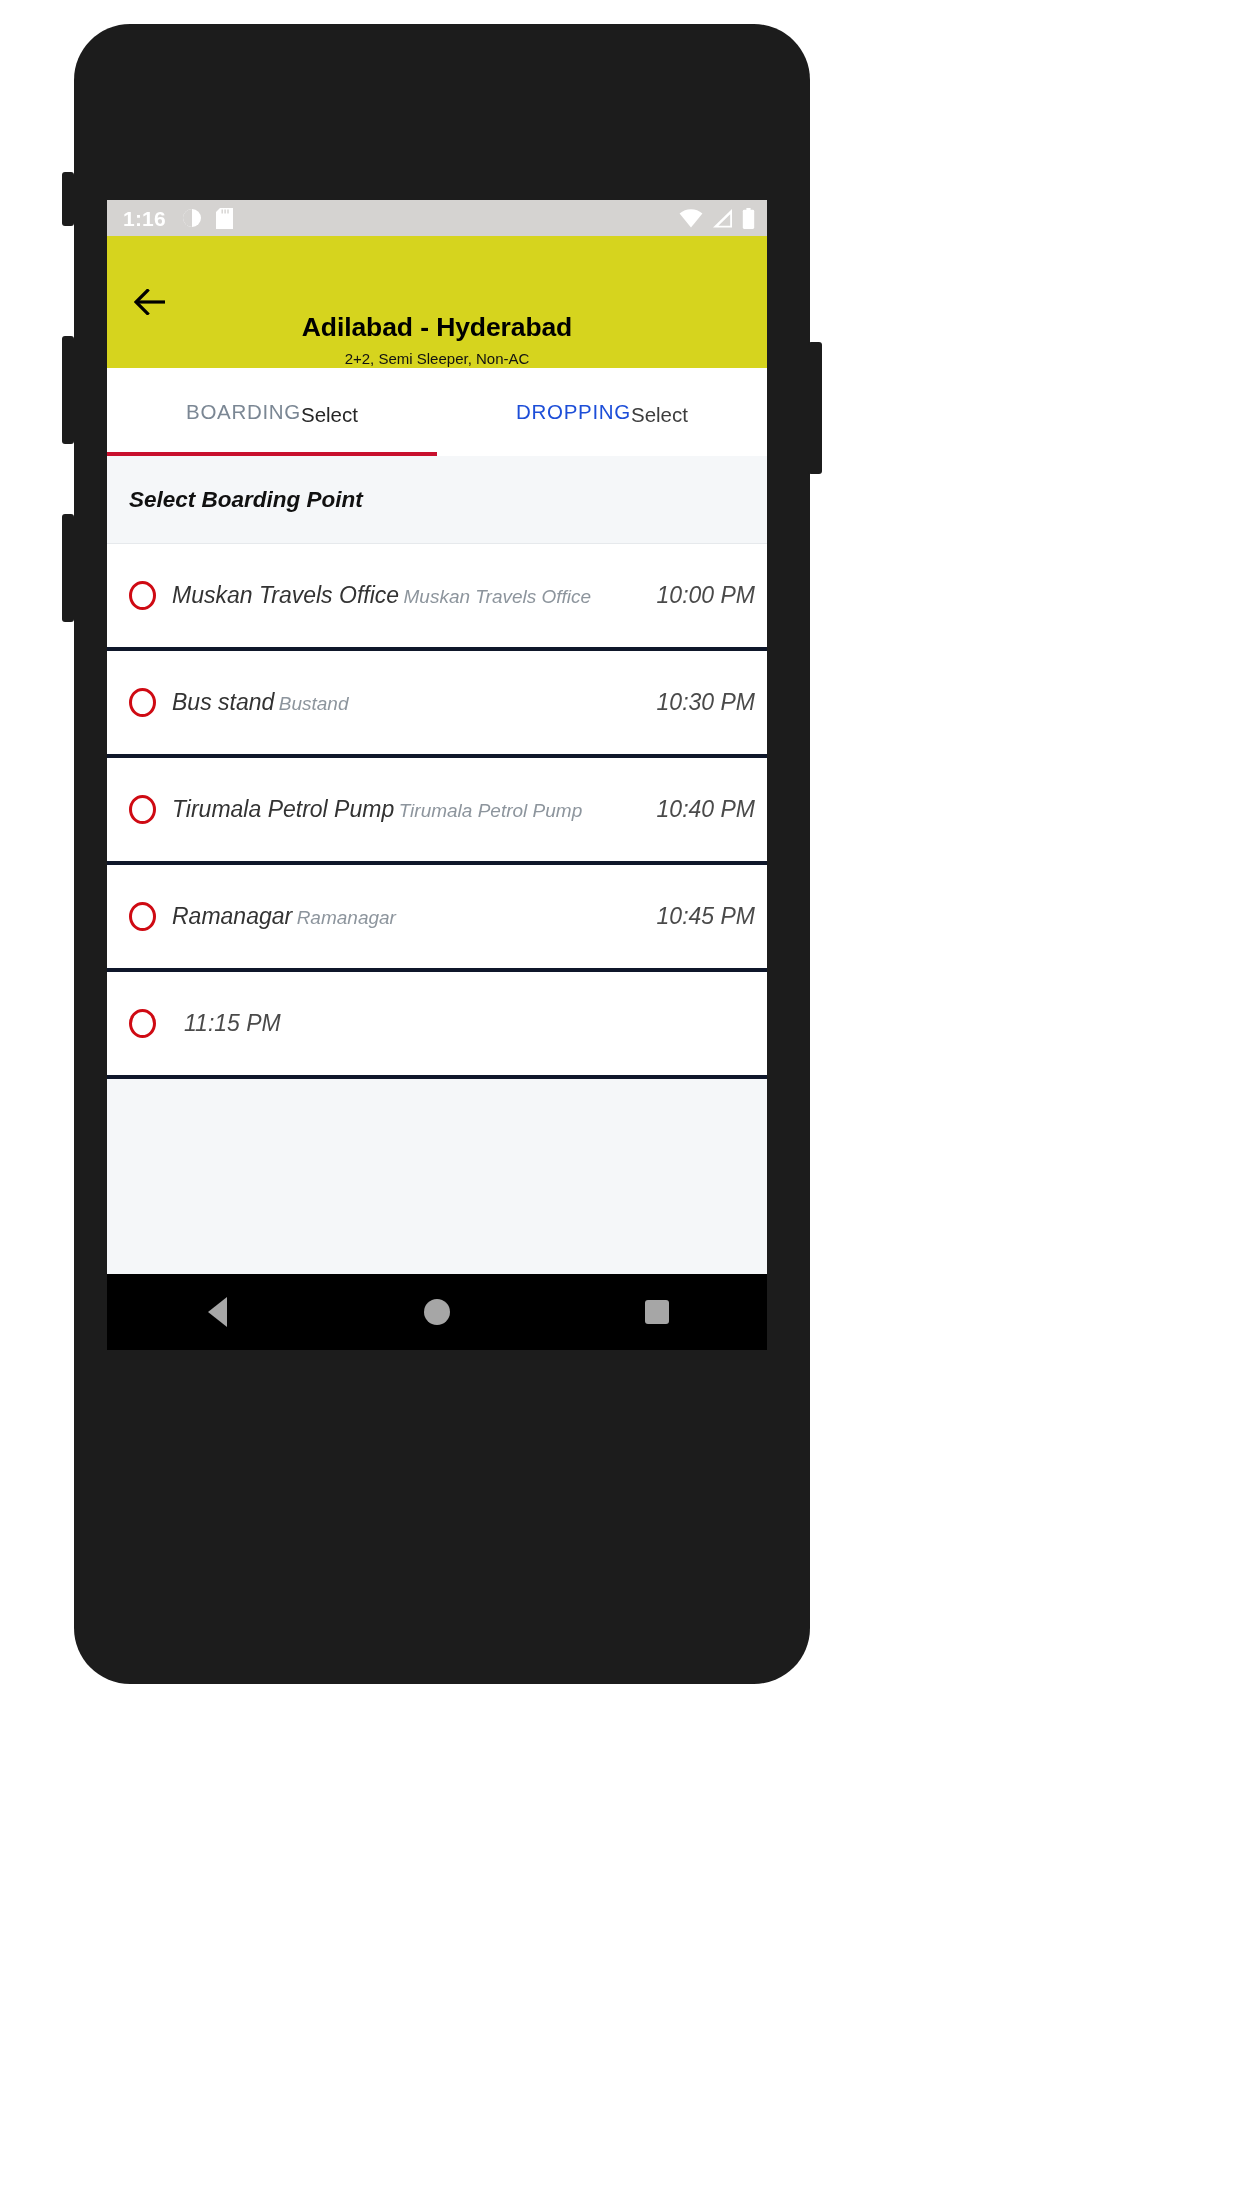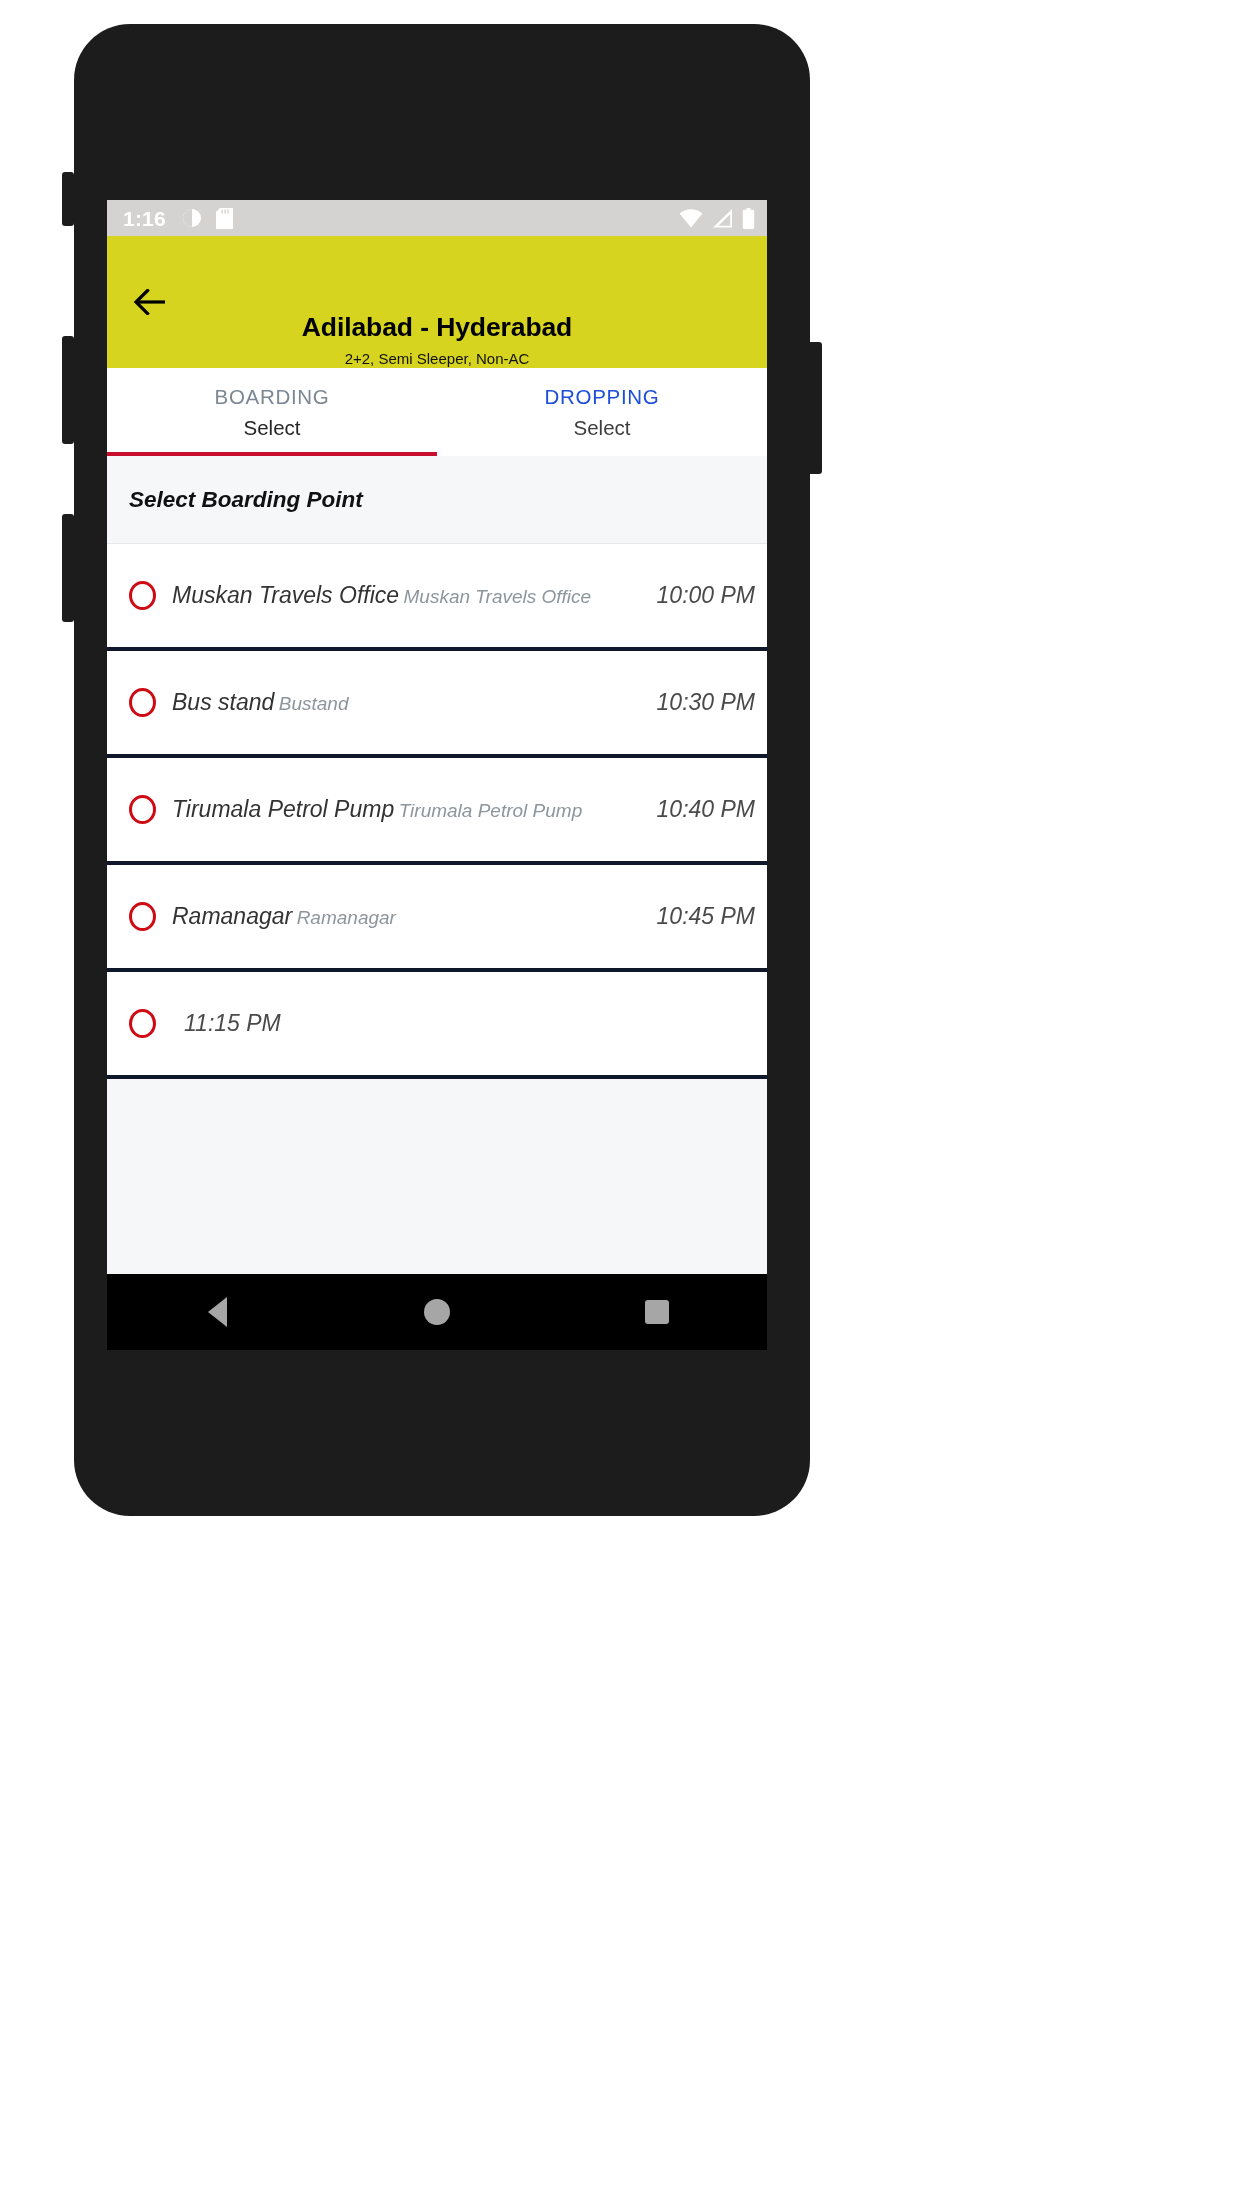--- a/index.html
+++ b/index.html
@@ -14,21 +14,21 @@
     overflow: hidden;
     font-family: "Liberation Sans", sans-serif;
   }
 
   
   #phone-frame {
     position: absolute;
     left: 74px;
     top: 24px;
     width: 736px;
-    height: 1492px;
+    height: 1660px;
     background: #1c1c1c;
     border-radius: 56px;
     box-sizing: border-box;
   }
 
   
   .side-btn {
     position: absolute;
     background: #1c1c1c;
     border-radius: 3px;
@@ -127,21 +127,21 @@
   
   #tab-bar {
     display: flex;
     background: #ffffff;
     height: 88px;
     position: relative;
   }
   .tab {
     flex: 1;
     display: flex;
-    flex-direction: column;
+    flex-direction: row;
     align-items: center;
     justify-content: center;
     cursor: pointer;
     position: relative;
     padding-top: 1px;
     box-sizing: border-box;
   }
   .tab-label {
     font-size: 20.5px;
     color: #1d4ed8;

